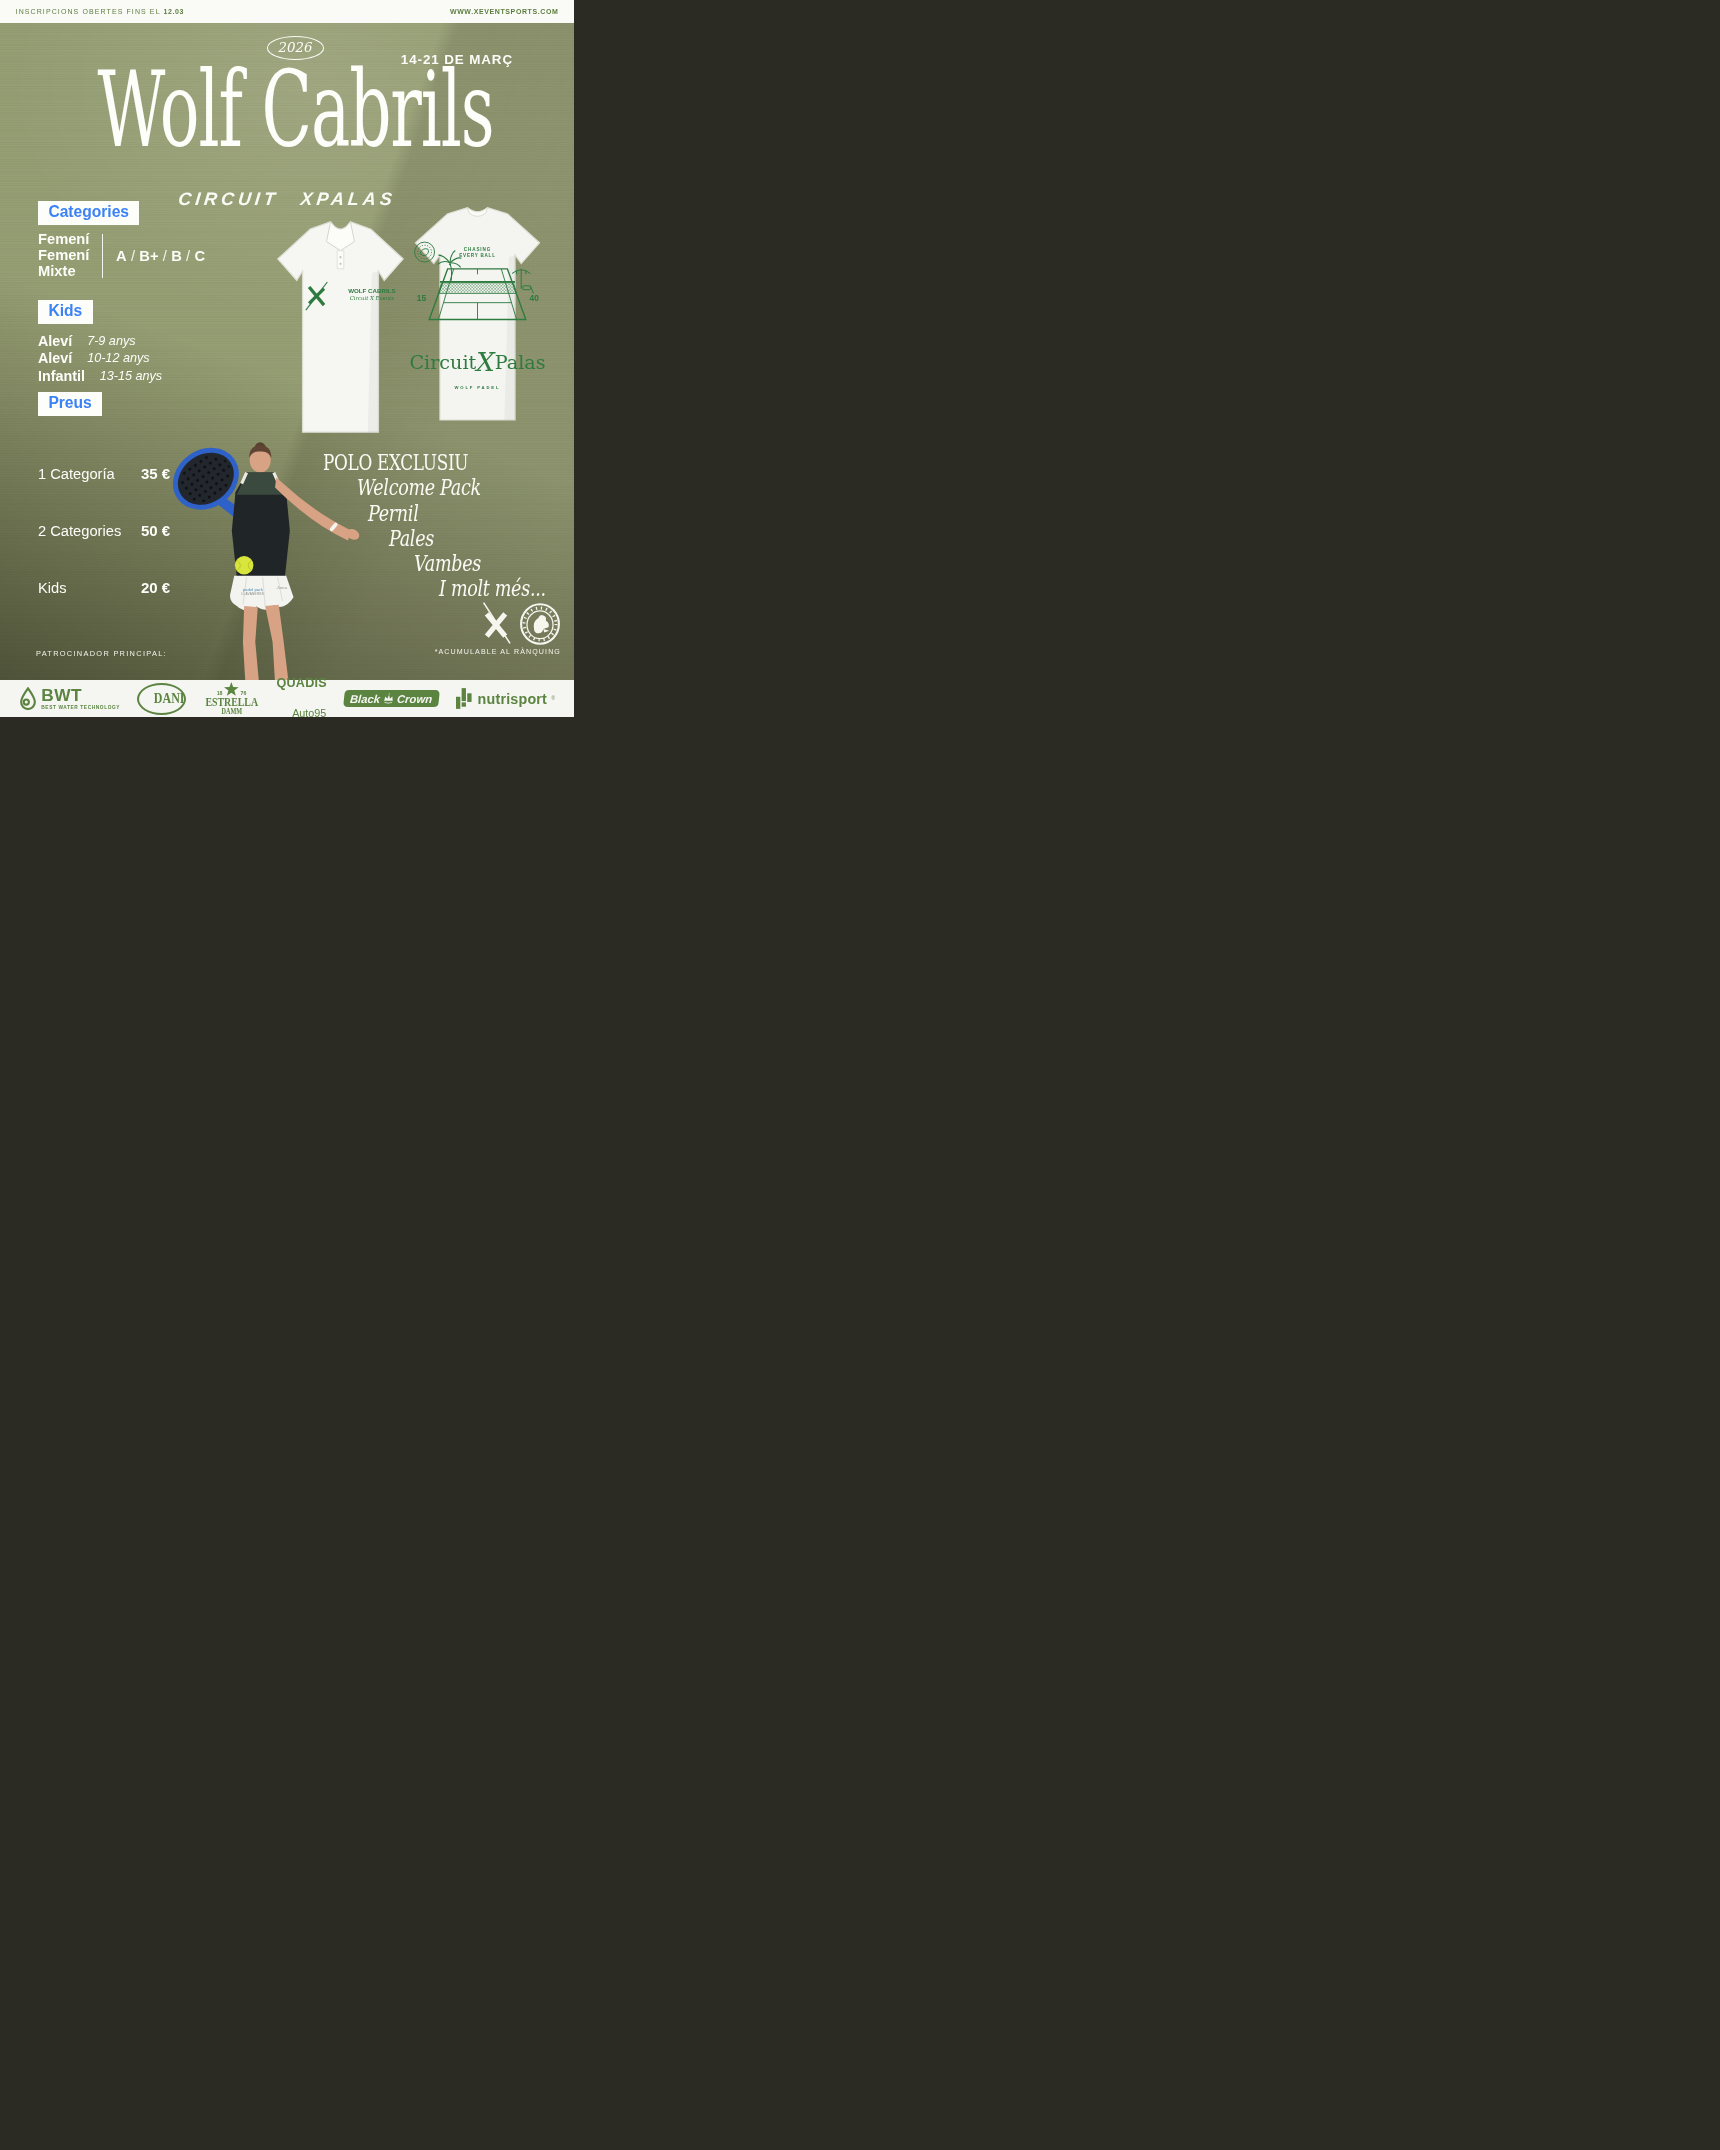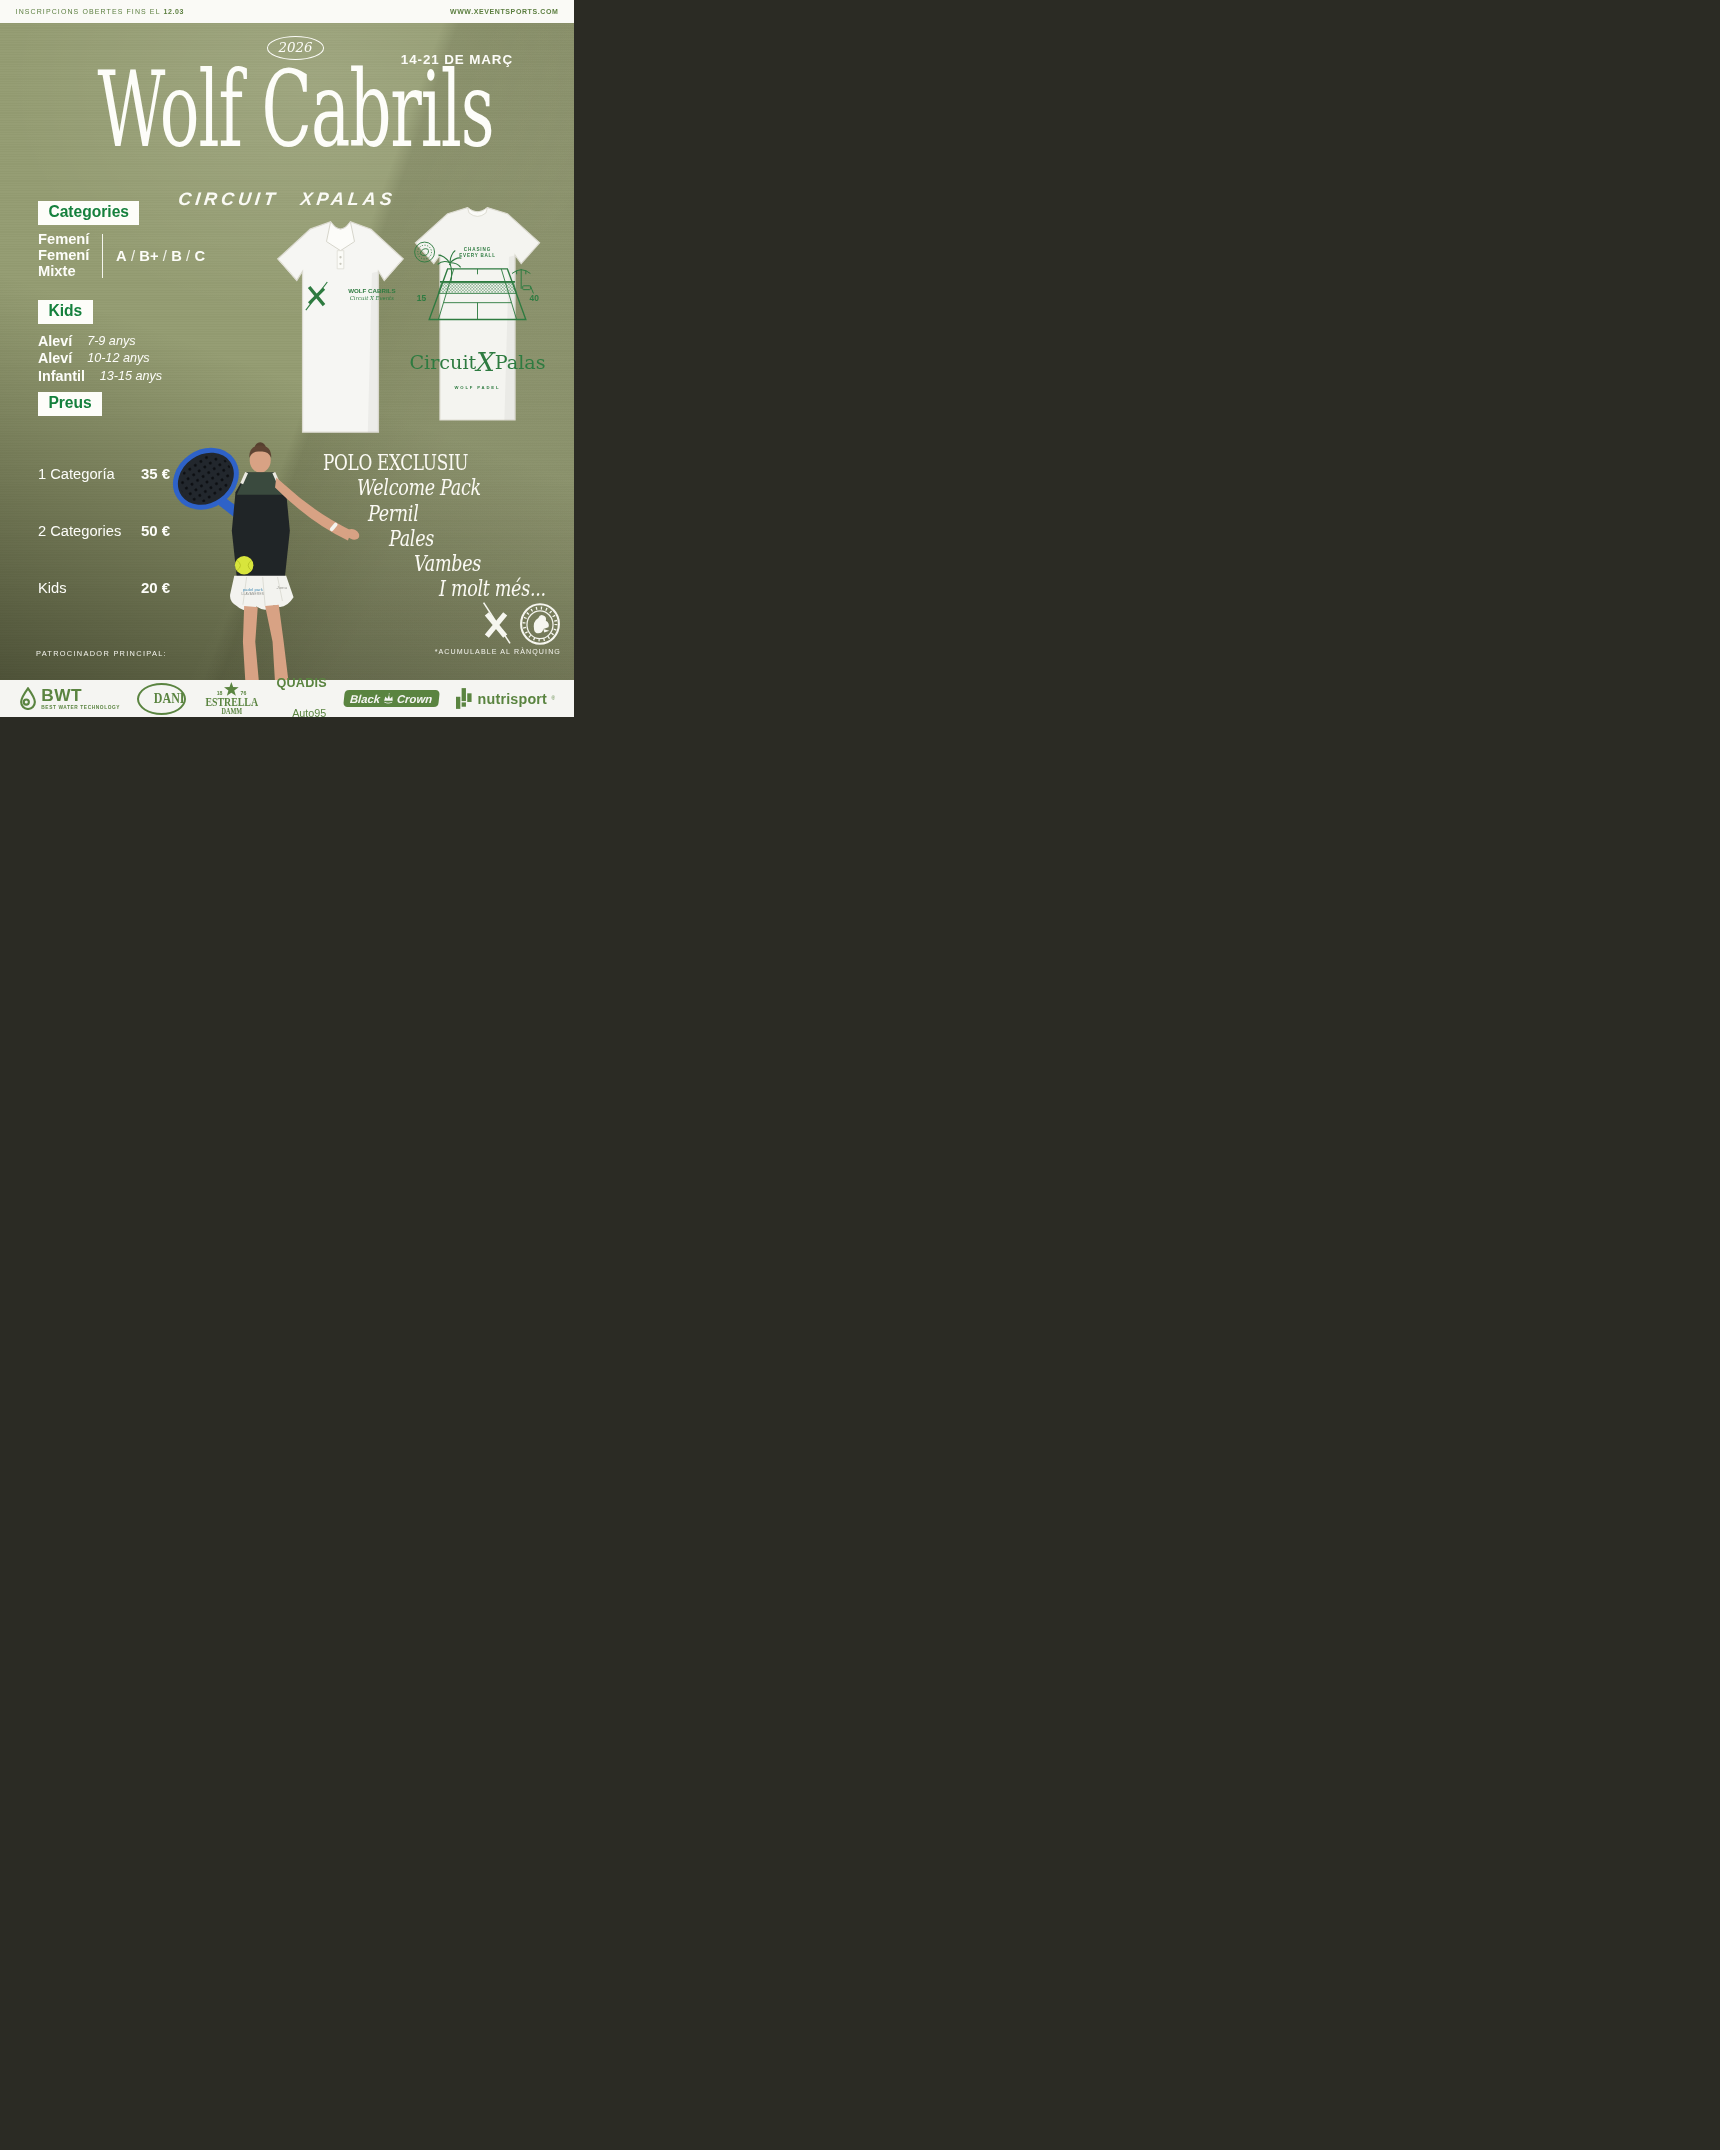--- a/index.html
+++ b/index.html
@@ -40,21 +40,21 @@
     white-space:nowrap; letter-spacing:-1.7px;
   }
   [data-name="poster-subtitle"]{
     left:0; top:189px; width:100%; text-align:center; color:#fafaf4;
     font-size:18px; font-weight:800; font-style:italic; letter-spacing:3.9px; word-spacing:13px;
     transform:skewX(-6deg);
   }
 
   
   .sec-head{
-    display:inline-block; background:#fdfdf9; color:#15803d; font-weight:700; font-size:15.6px;
+    display:inline-block; background:#fdfdf9; color:#3b82f6; font-weight:700; font-size:15.6px;
     padding:3px 10.4px 5.2px; line-height:1;text-align:right;
   }
   [data-name="categories-heading-box"]{left:38px; top:201px;}
   [data-name="kids-heading-box"]{left:38px; top:300px;}
   [data-name="preus-heading-box"]{left:38px; top:392px;}
 
   [data-name="gender-list"]{left:38px; top:231px; color:#fdfdf9; font-size:14.7px; font-weight:700; line-height:16px;}
   [data-name="category-divider"]{left:102px; top:234px; width:0.9px; height:44px; background:rgba(253,253,249,0.92);}
   [data-name="level-list"]{left:116px; top:248px; color:#fdfdf9; font-size:14.7px; font-weight:700;}
   .slash{font-weight:300; opacity:0.9; margin:0 4.3px;}

